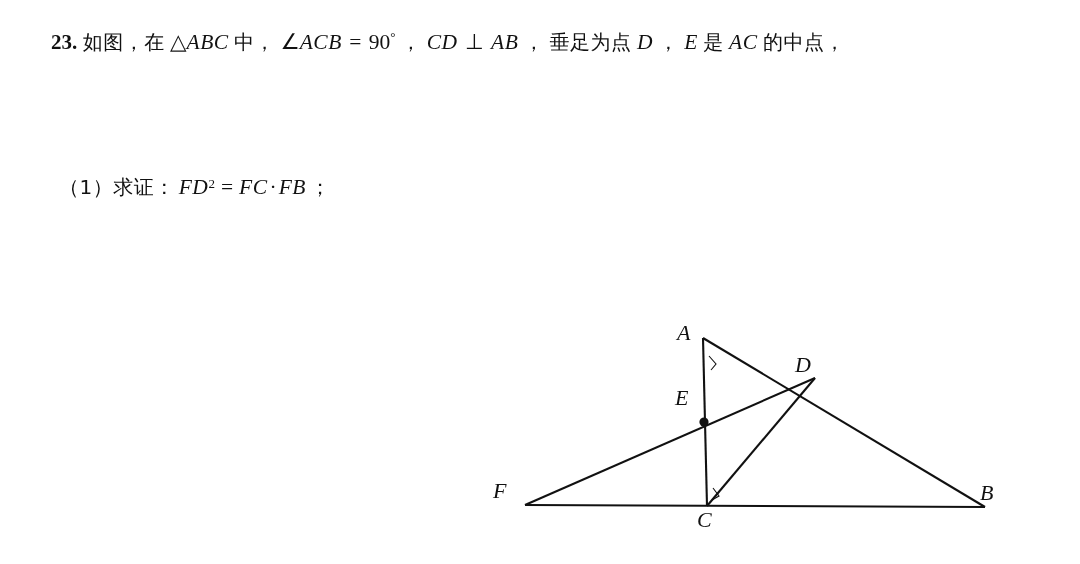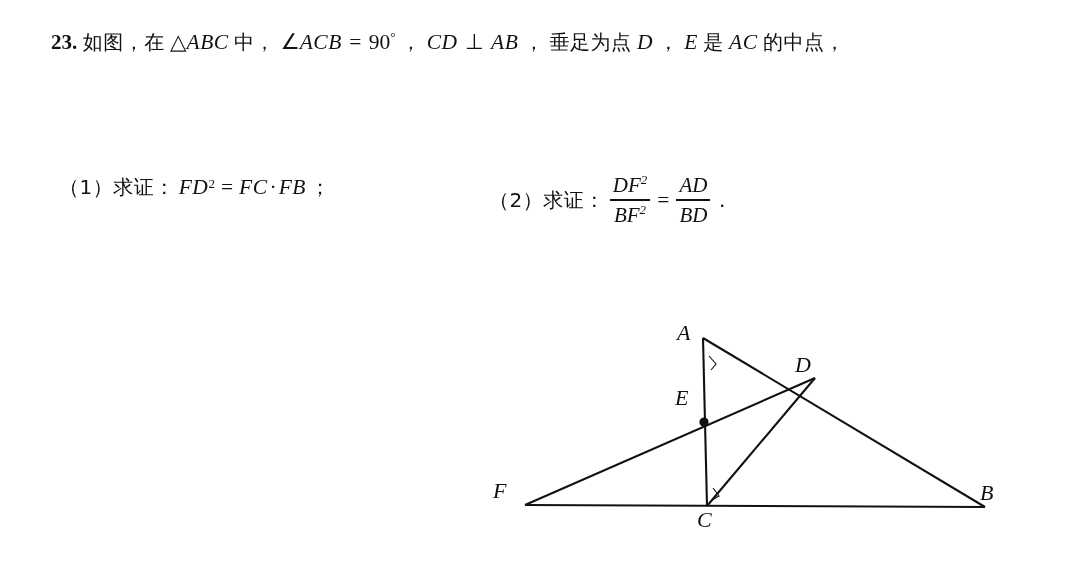--- a/index.html
+++ b/index.html
@@ -176,35 +176,20 @@
   <div class="subs">
 
     <div class="sub1">
       <span class="cn">（1）求证：</span>
       <span class="mi">FD</span><span class="sup">2</span>
       <span class="op">=</span>
       <span class="mi">FC</span><span class="op">·</span><span class="mi">FB</span>
       <span class="cn">；</span>
     </div>
 
-    <div class="sub2">
-      <span class="cn">（2）求证：</span>
-      <span class="frac">
-        <span class="numer"><span>DF</span><span class="sup">2</span></span>
-        <span class="bar"></span>
-        <span class="denom"><span>BF</span><span class="sup">2</span></span>
-      </span>
-      <span class="op">=</span>
-      <span class="frac">
-        <span class="numer">AD</span>
-        <span class="bar"></span>
-        <span class="denom">BD</span>
-      </span>
-      <span class="mn" style="margin-left:4px;">.</span>
-    </div>
 
   </div>
 
   <div class="figure">
     <svg width="580" height="255" viewBox="0 0 580 255">
 
       <line x1="40" y1="205" x2="500" y2="207" stroke="#111111" stroke-width="2.1"></line>
 
       <line x1="218" y1="38" x2="222" y2="206" stroke="#111111" stroke-width="2.1"></line>
 

